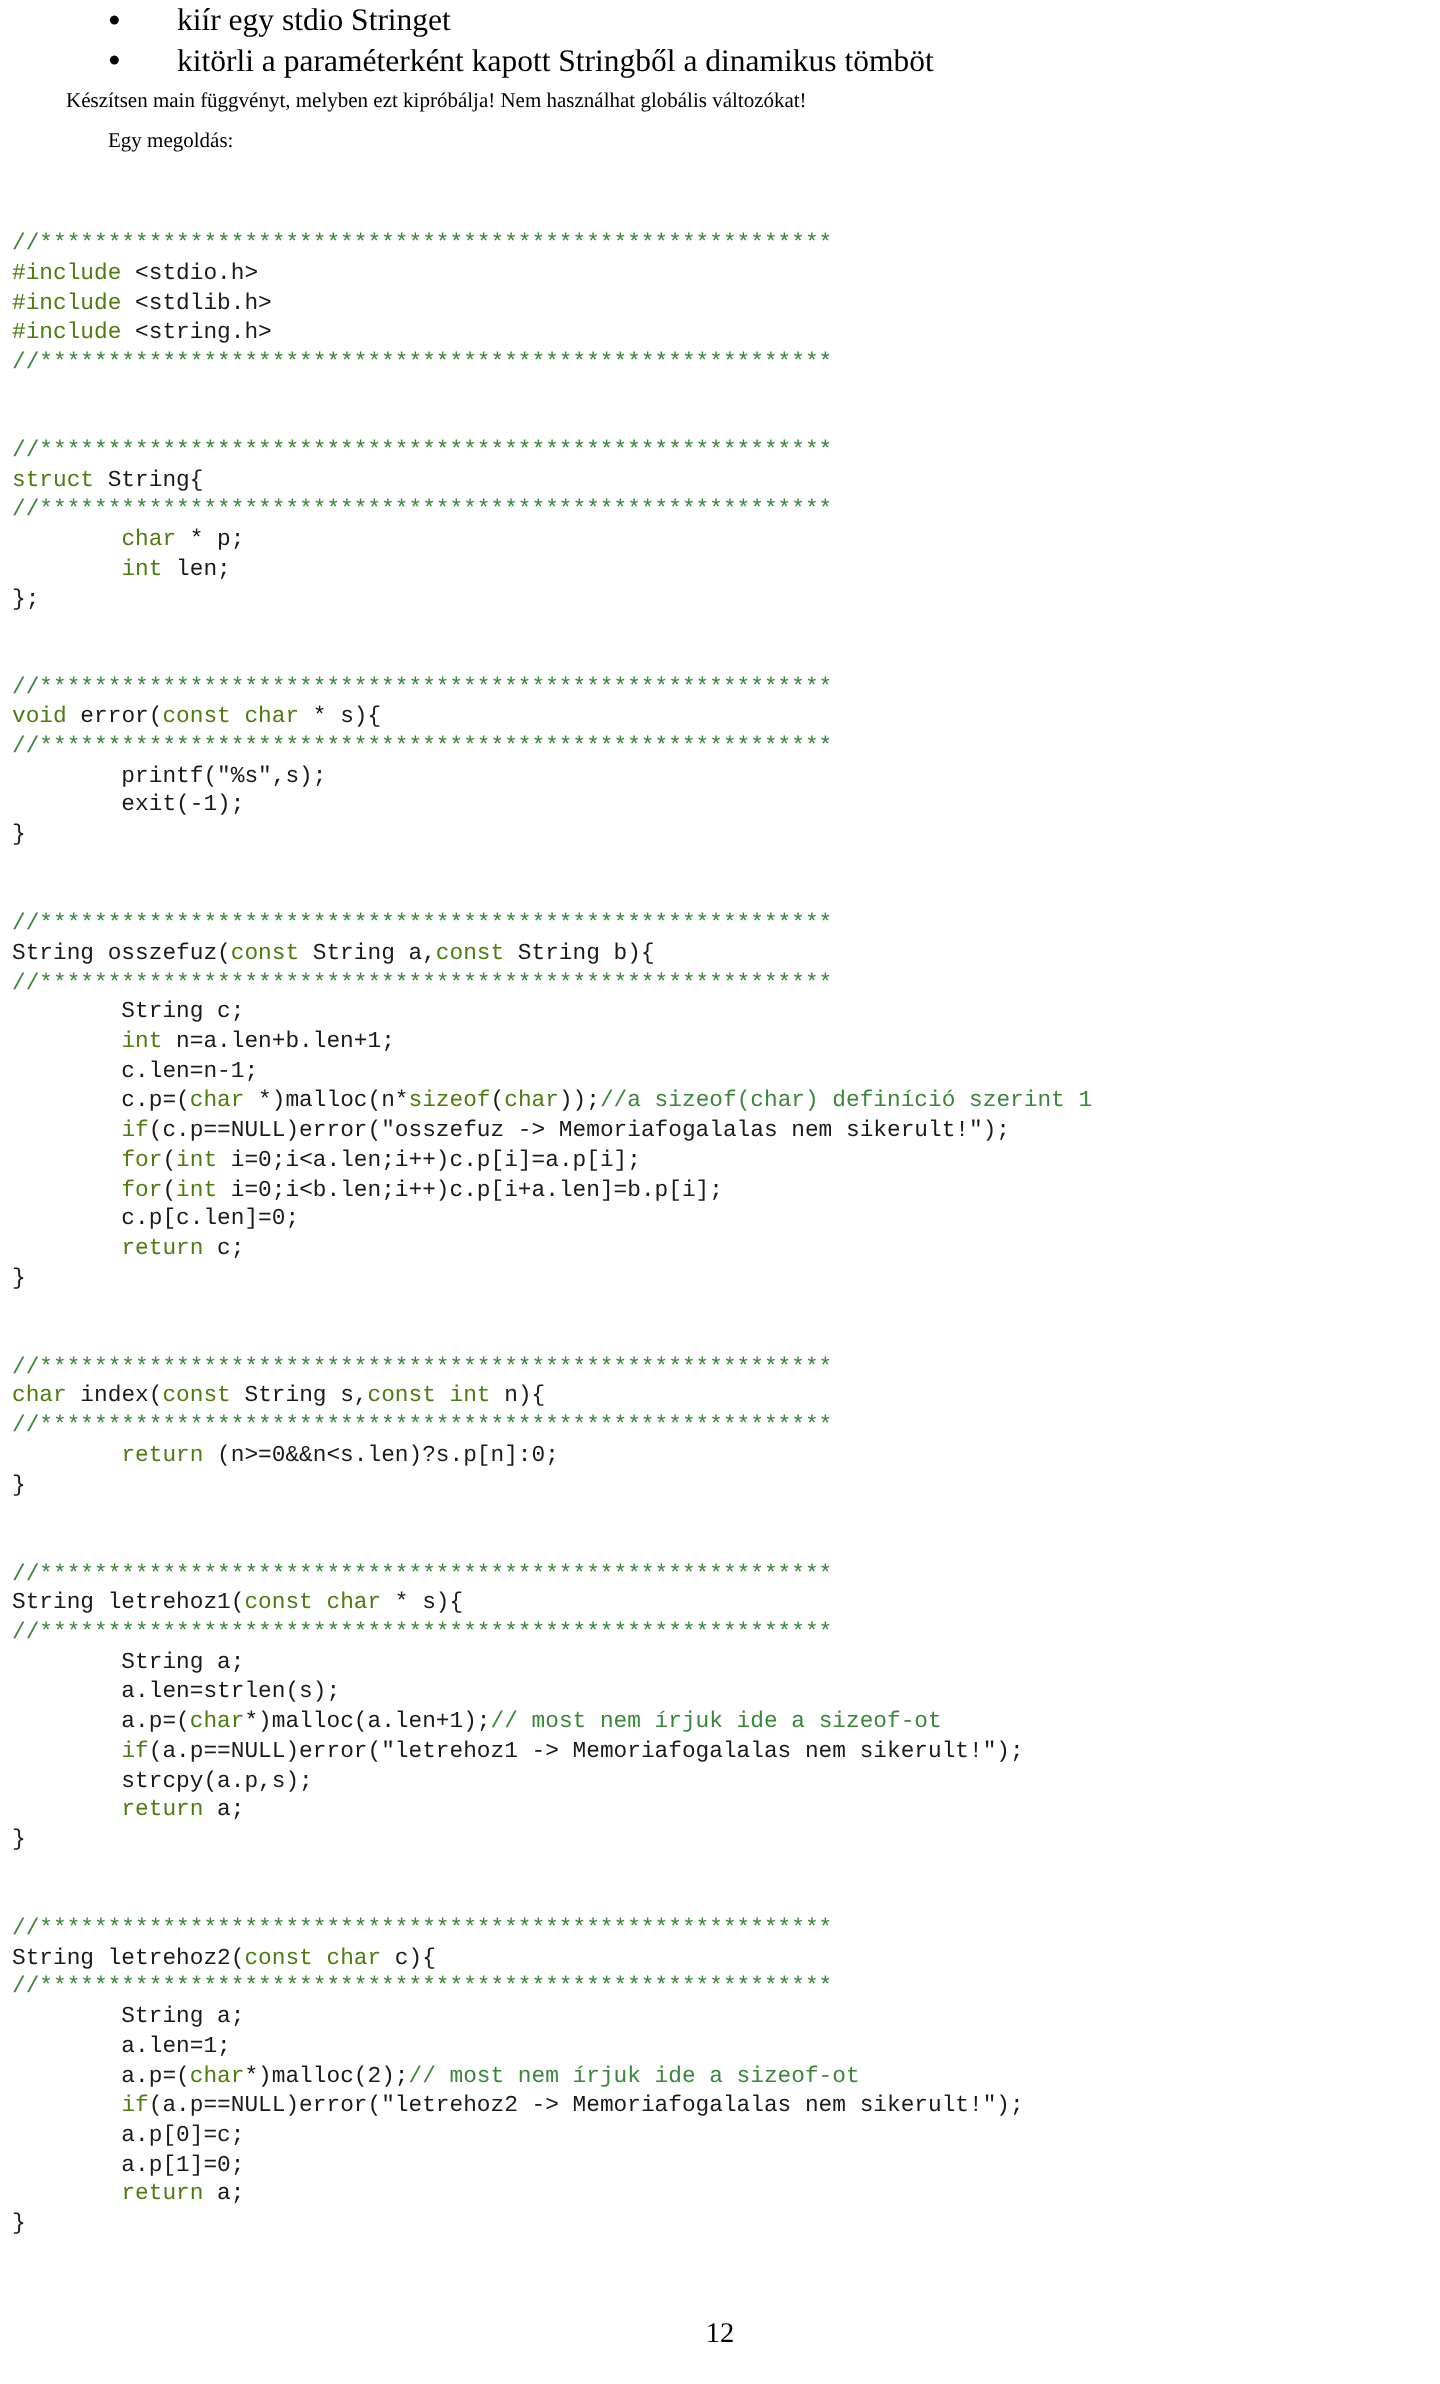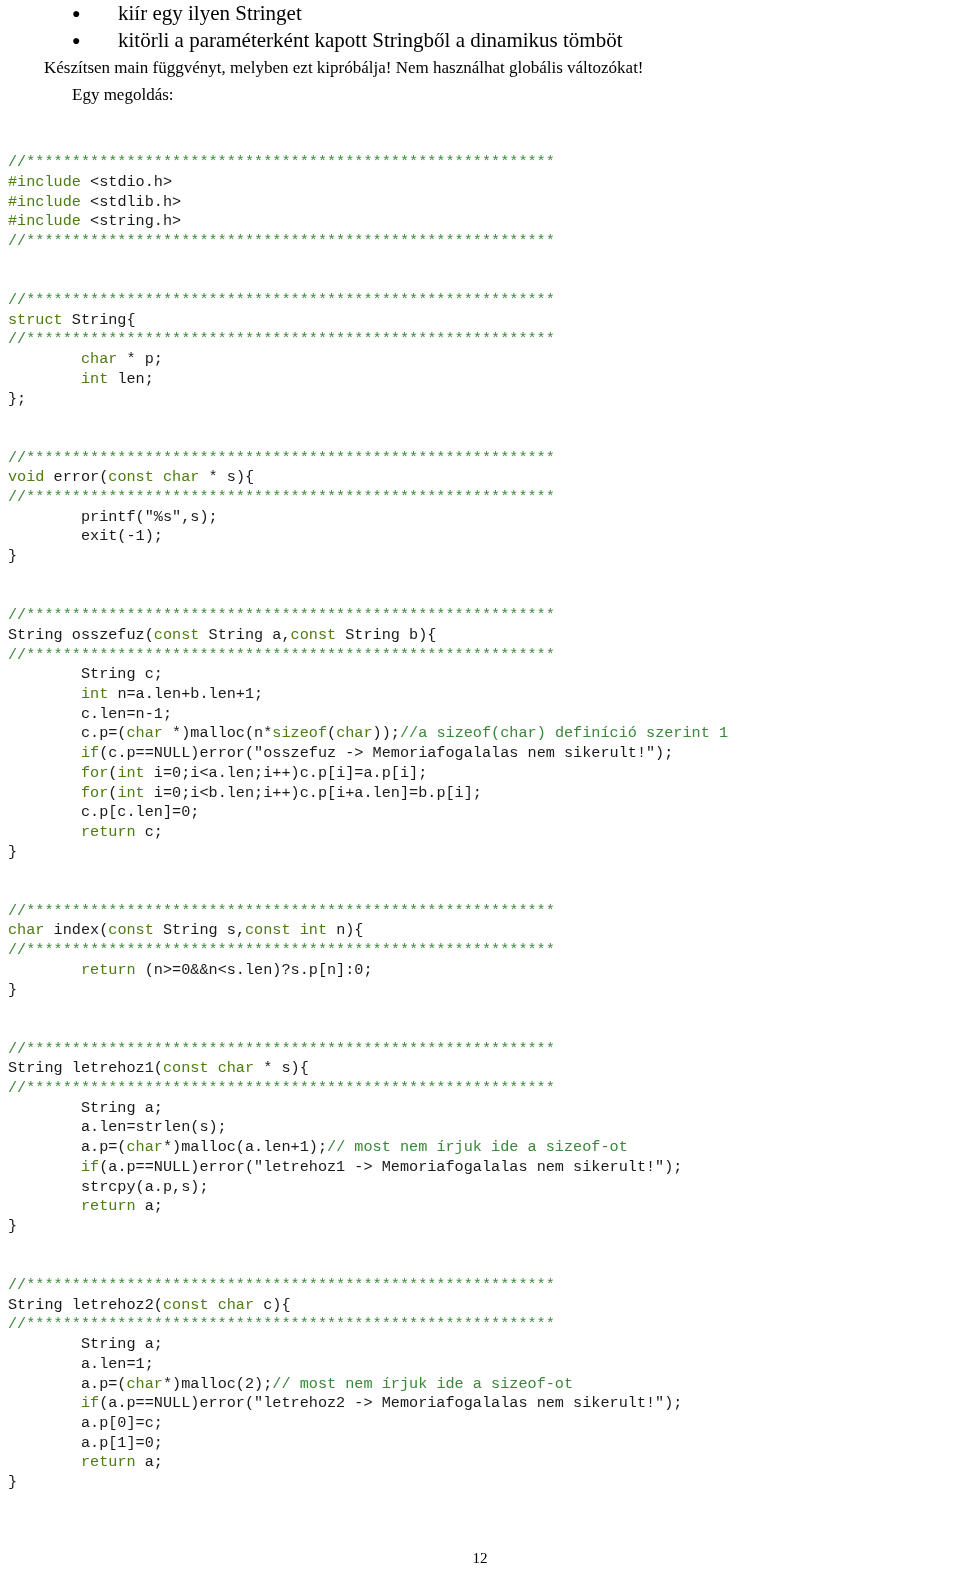--- a/index.html
+++ b/index.html
@@ -37,21 +37,21 @@
     white-space: nowrap;
   }
   .bullet-item .bullet-glyph {
     position: absolute;
     left: 72px;
     top: 0;
     font-size: 14px;
     line-height: 27px;
   }
   .para {
-    font-size: 17px;
+    font-size: 14px;
     line-height: 27px;
     white-space: nowrap;
   }
   .para.p-1 { padding-left: 44px; }
   .para.p-2 { padding-left: 72px; font-family: Liberation Serif, serif; }
 
   
   .code {
     position: absolute;
     left: 0;
@@ -75,32 +75,32 @@
   .kw  { color: #4d7c0f; }           
   .id  { color: #1a1a1a; }           
 
   
   .footer {
     position: absolute;
     left: 0;
     bottom: 22px;
     width: 960px;
     text-align: center;
-    font-size: 15px;
+    font-size: 19px;
     font-family: "Liberation Serif", "DejaVu Serif", serif;
   }
 </style>
 </head>
 <body>
 
 <div class="prose">
   <ul class="bullet-list">
     <li class="bullet-item">
       <span class="bullet-glyph">●</span>
-      <span>kiír egy ilyen Stringet</span>
+      <span>kiír egy stdio Stringet</span>
     </li>
     <li class="bullet-item">
       <span class="bullet-glyph">●</span>
       <span>kitörli a paraméterként kapott Stringből a dinamikus tömböt</span>
     </li>
   </ul>
   <div class="para p-1">Készítsen main függvényt, melyben ezt kipróbálja! Nem használhat globális változókat!</div>
   <div class="para p-2">Egy megoldás:</div>
 </div>
 

